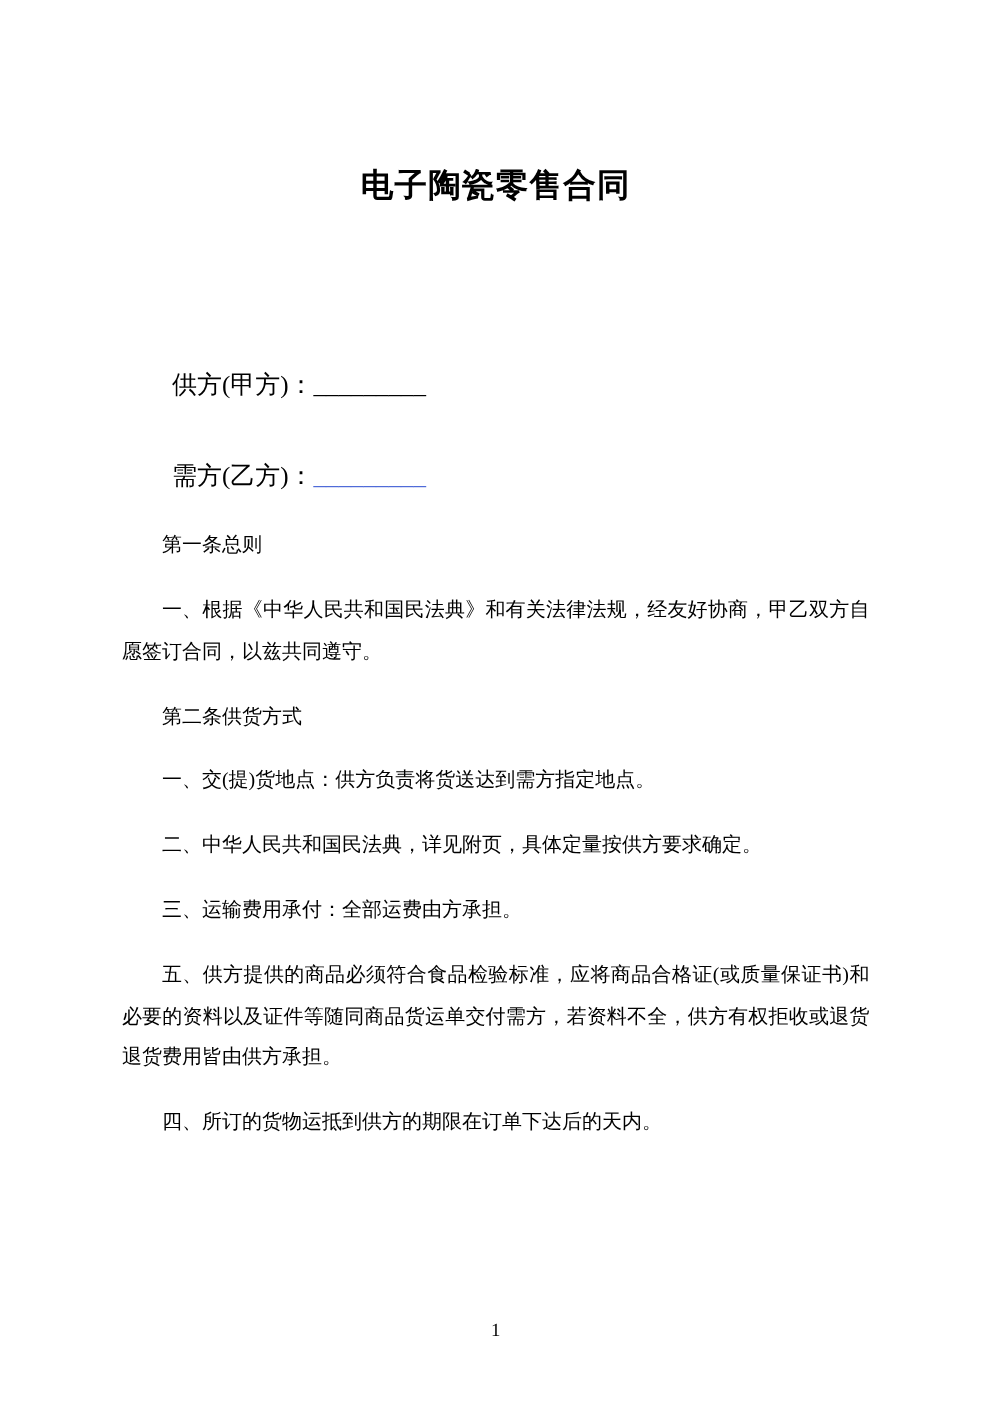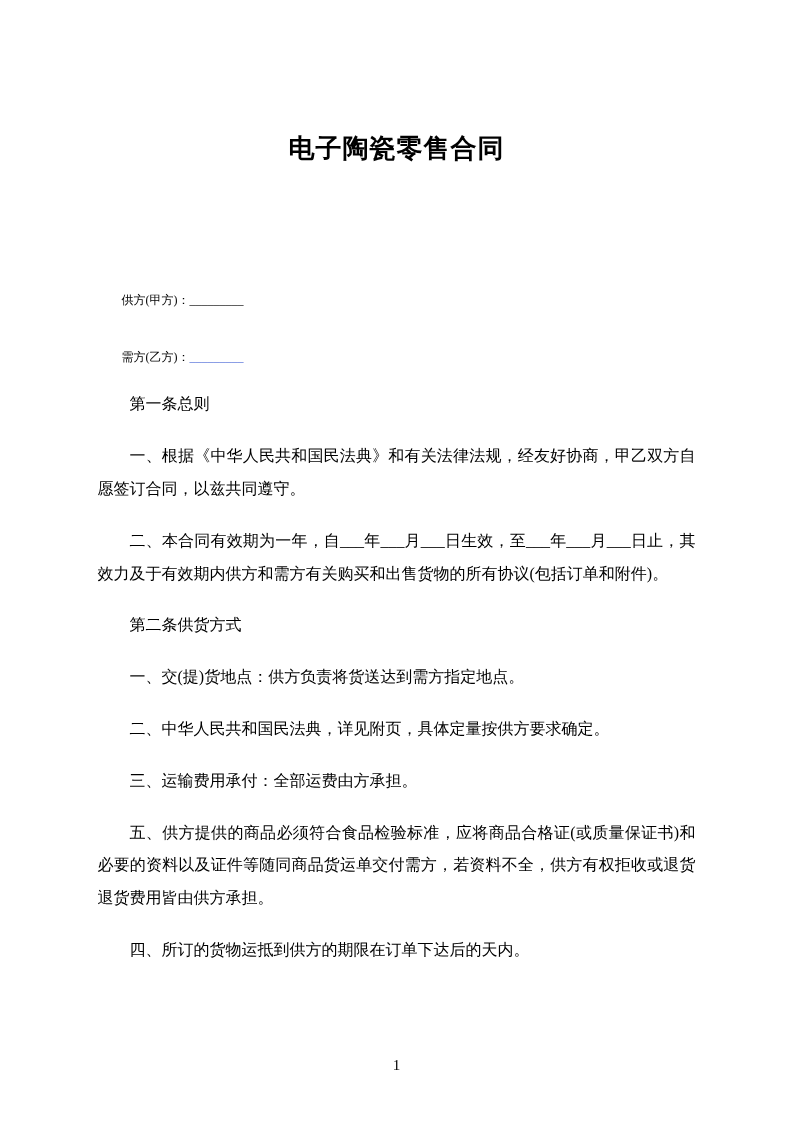--- a/index.html
+++ b/index.html
@@ -27,21 +27,21 @@
   }
   .para {
     font-size: 16px;
     line-height: 2.05;
     text-indent: 2em;
     text-align: justify;
     margin-bottom: 19px;
     word-break: break-all;
   }
   .field-line {
-    font-size: 12px;
+    font-size: 20px;
     line-height: 2.05;
     text-indent: 2em;
     margin-bottom: 19px;
     margin-top: 32px;
   }
   .blank {
     letter-spacing: 0;
     white-space: pre;
   }
   .blank-blue {
@@ -65,21 +65,20 @@
   <h1 class="doc-title">电子陶瓷零售合同</h1>
 
   <p class="field-line"><span>供方(甲方)：</span><span class="blank">_________</span></p>
 
   <p class="field-line"><span>需方(乙方)：</span><span class="blank blank-blue">_________</span></p>
 
   <p class="para">第一条总则</p>
 
   <p class="para">一、根据《中华人民共和国民法典》和有关法律法规，经友好协商，甲乙双方自愿签订合同，以兹共同遵守。</p>
 
-  <p class="para">二、本合同有效期为一年，自___年___月___日生效，至___年___月___日止，其效力及于有效期内供方和需方有关购买和出售货物的所有协议(包括订单和附件)。</p>
 
 
   <p class="para">第二条供货方式</p>
 
   <p class="para">一、交(提)货地点：供方负责将货送达到需方指定地点。</p>
 
   <p class="para">二、中华人民共和国民法典，详见附页，具体定量按供方要求确定。</p>
 
   <p class="para">三、运输费用承付：全部运费由方承担。</p>
 

